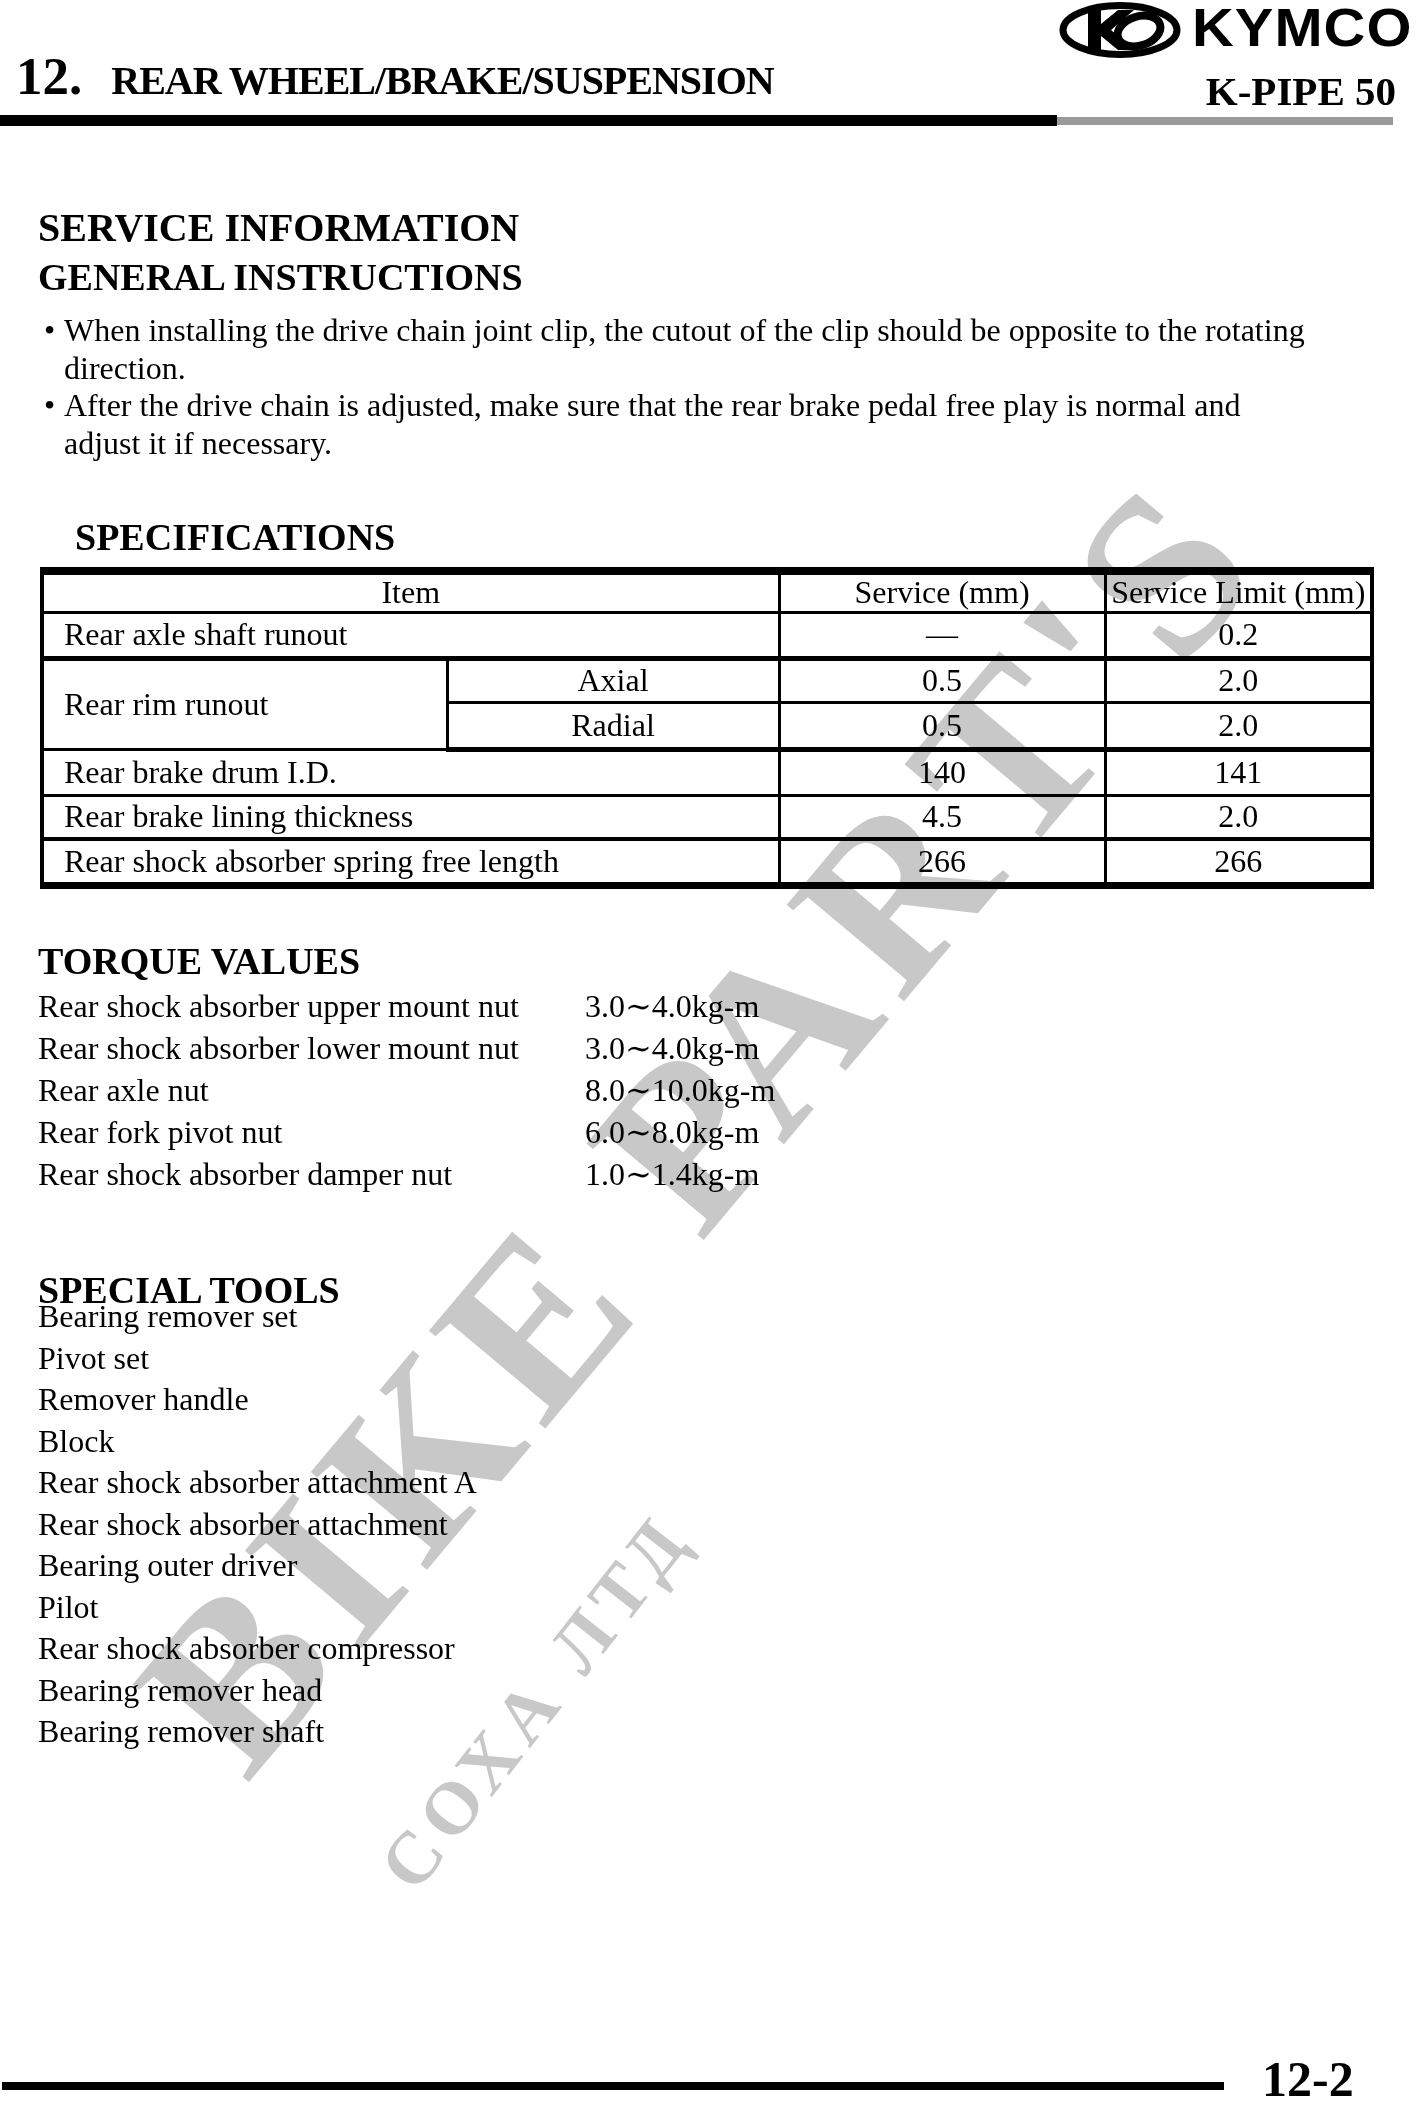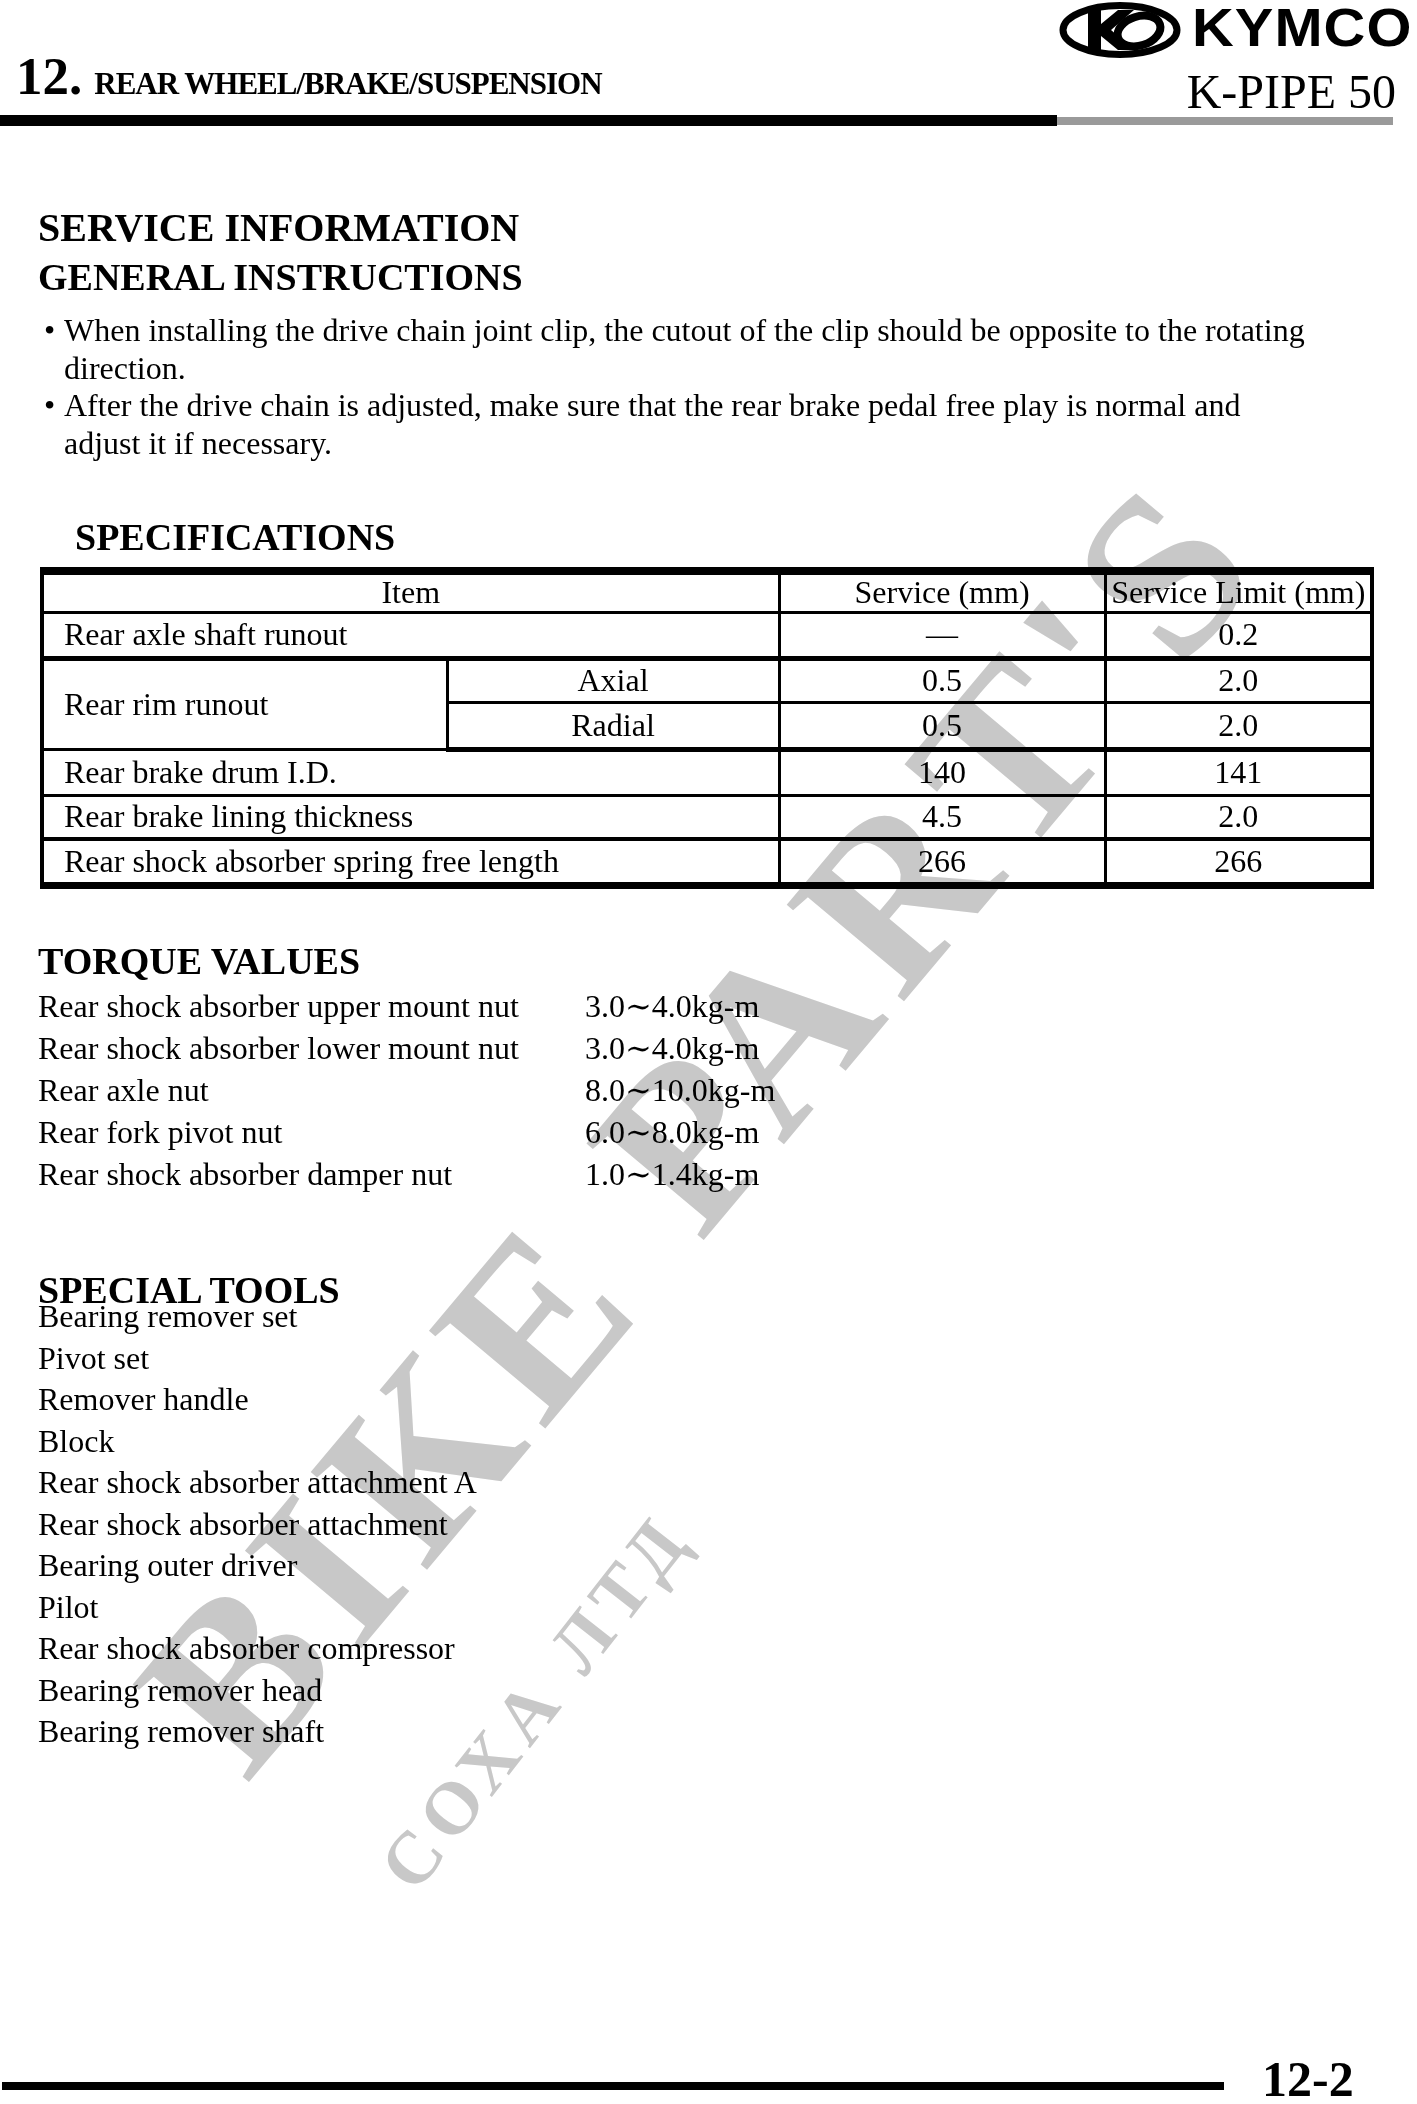--- a/index.html
+++ b/index.html
@@ -14,27 +14,27 @@
       transform-origin:center center;text-align:center;color:#c8c8c8;}
   .wm-main{left:-180px;top:1003px;width:1760px;font-size:232px;line-height:240px;
       letter-spacing:16px;transform:rotate(-50deg);}
   .wm-sub{left:275px;top:1662px;width:520px;font-size:74px;line-height:78px;
       letter-spacing:9px;transform:rotate(-52deg);}
   
   .content{position:absolute;left:0;top:0;width:100%;height:100%;z-index:1;}
   
   .chapter{position:absolute;left:16px;top:50px;font-size:53px;line-height:53px;
       font-weight:bold;white-space:nowrap;}
-  .chapter-title{font-size:31px;margin-left:12px;letter-spacing:-1px;}
+  .chapter-title{font-size:40px;margin-left:29px;letter-spacing:-1px;}
   .emblem{position:absolute;left:1058px;top:2px;width:125px;height:57px;}
   .brand-word{position:absolute;left:1192px;top:-2px;
       font-family:"Liberation Sans","DejaVu Sans",sans-serif;font-weight:bold;
       font-size:54px;line-height:58px;letter-spacing:1px;
       transform:scaleX(1.07);transform-origin:left center;}
-  .model{position:absolute;top:70px;right:21px;font-size:48px;line-height:43px;font-weight:normal;}
+  .model{position:absolute;top:70px;right:21px;font-size:41px;line-height:43px;font-weight:bold;}
   .rule-b{position:absolute;left:0;top:115px;width:1057px;height:11px;background:#000;}
   .rule-g{position:absolute;left:1057px;top:117px;width:336px;height:8px;background:#9a9a9a;}
   
   .h-svc{position:absolute;left:38px;top:208px;font-size:40px;line-height:40px;font-weight:bold;}
   .h-sub{position:absolute;left:38px;font-size:38px;line-height:38px;font-weight:bold;}
   .h-gen{top:258px;}
   .h-spec{top:518px;margin-left:37px;}
   .h-torq{top:942px;}
   .h-tools{top:1251px;margin-top:20px;}
   

